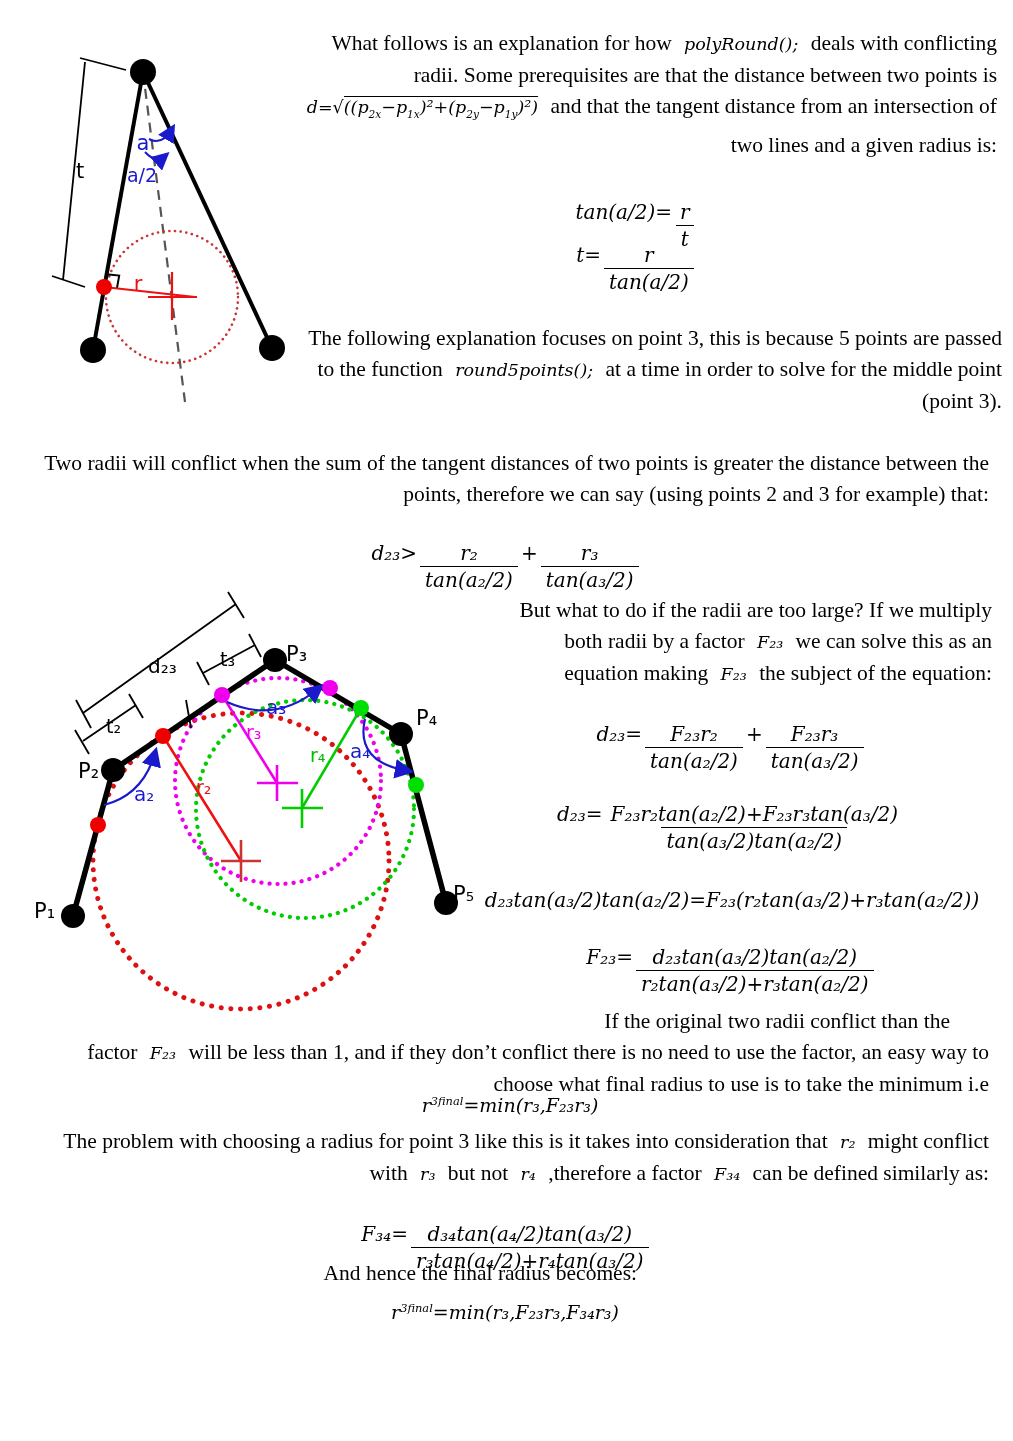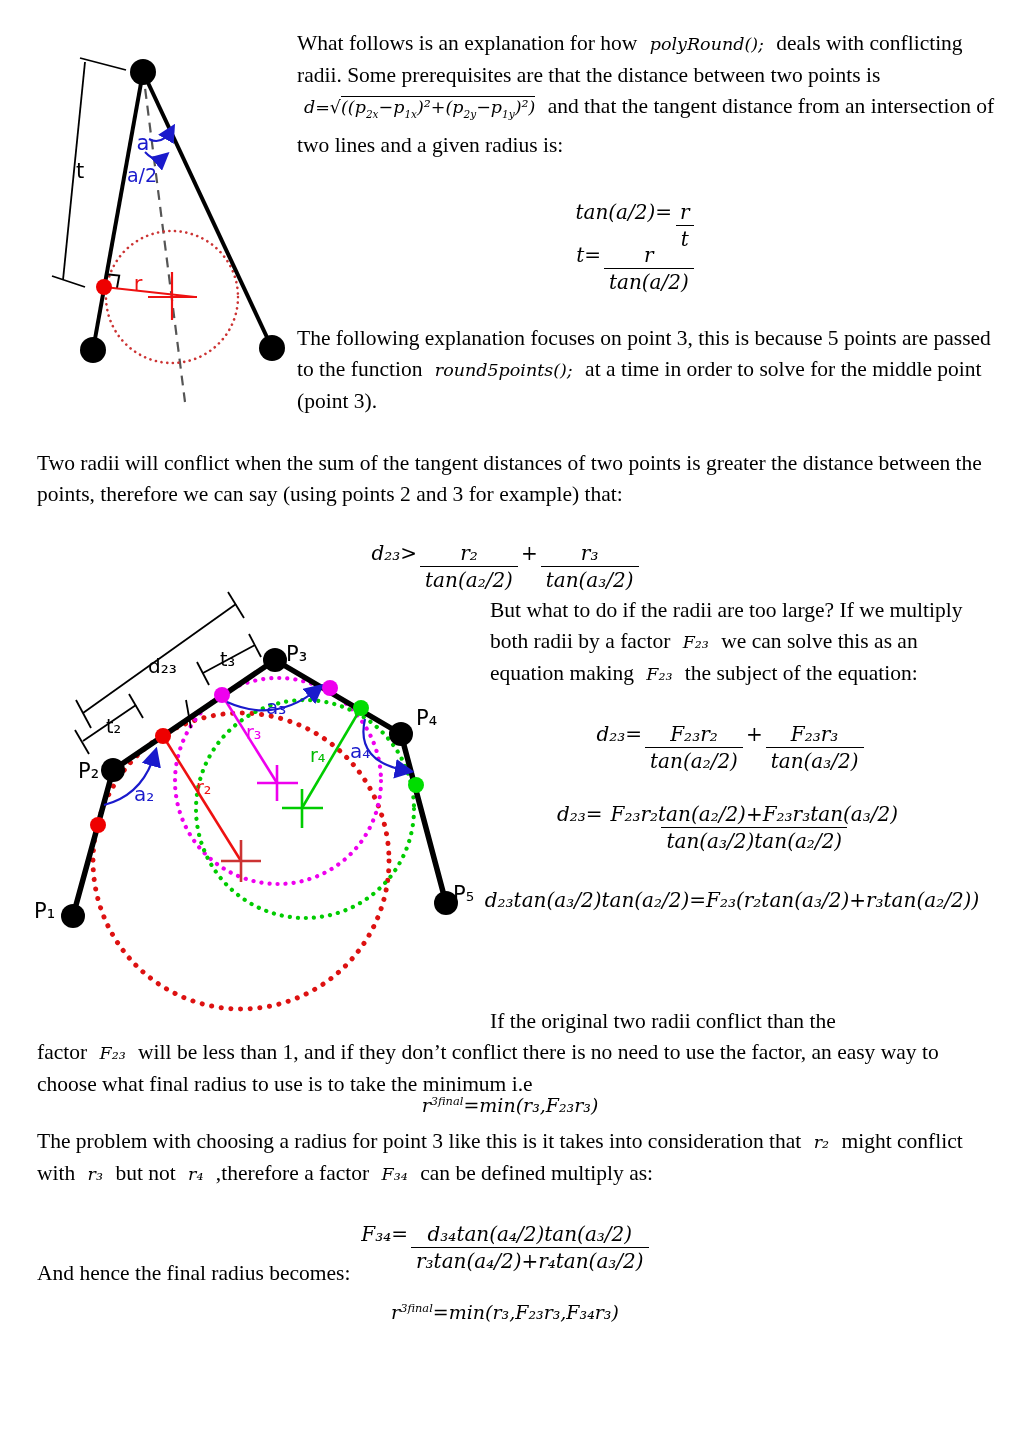--- a/index.html
+++ b/index.html
@@ -1,18 +1,18 @@
 <!DOCTYPE html>
 <html><head>
 <meta charset="utf-8">
 <style>
   html,body { margin:0; padding:0; background:#ffffff; }
   .page { position:relative; width:1013px; height:1441px; background:#ffffff; overflow:hidden;
           font-family:"Liberation Serif", serif; color:#000; }
-  .body-text { position:absolute; margin:0; font-size:21.5px; line-height:31px; }
+  .body-text { position:absolute; margin:0; font-size:21.5px; line-height:31px;text-align:right; }
   .im { font-family:"DejaVu Serif","Liberation Serif",serif; font-style:italic;
         font-size:17.5px; margin:0 7px; white-space:nowrap; }
   .im sub, .eq sub { font-size:0.6em; }
   .ovl { border-top:1.4px solid #000; }
   .eq { position:absolute; display:flex; justify-content:center;
         font-family:"DejaVu Serif","Liberation Serif",serif; font-style:italic; font-size:20px; }
   .eq .pre { margin-right:3px; white-space:nowrap; }
   .frac { display:inline-flex; flex-direction:column; align-items:center; text-align:center; }
   .frac .num { padding:0 5px 1px; white-space:nowrap; }
   .frac .den { border-top:1.4px solid #000; padding:1px 5px 0; white-space:nowrap; }
@@ -204,20 +204,27 @@
     <span class="frac">
       <span class="num">F₂₃r₂tan(a₂/2)+F₂₃r₃tan(a₃/2)</span>
       <span class="den">tan(a₃/2)tan(a₂/2)</span>
     </span>
   </div>
 
   <div class="eq" style="left:492px; top:888px; width:480px;">
     <span>d₂₃tan(a₃/2)tan(a₂/2)=F₂₃(r₂tan(a₃/2)+r₃tan(a₂/2))</span>
   </div>
 
+  <div class="eq" style="left:560px; top:945px; width:340px;">
+    <span class="pre">F₂₃=</span>
+    <span class="frac">
+      <span class="num">d₂₃tan(a₃/2)tan(a₂/2)</span>
+      <span class="den">r₂tan(a₃/2)+r₃tan(a₂/2)</span>
+    </span>
+  </div>
 
   <p class="body-text" style="left:490px; top:1006px; width:460px;">
     <span>If the original two radii conflict than the</span>
   </p>
   <p class="body-text" style="left:37px; top:1037px; width:952px;">
     <span>factor</span>
     <span class="im">F₂₃</span>
     <span>will be less than 1, and if they don’t conflict there is no need to use the factor, an easy way to choose what final radius to use is to take the minimum i.e</span>
   </p>
 
@@ -229,21 +236,21 @@
 
   <p class="body-text" style="left:37px; top:1126px; width:952px;">
     <span>The problem with choosing a radius for point 3 like this is it takes into consideration that</span>
     <span class="im">r₂</span>
     <span>might conflict with</span>
     <span class="im">r₃</span>
     <span>but not</span>
     <span class="im">r₄</span>
     <span>,therefore a factor</span>
     <span class="im">F₃₄</span>
-    <span>can be defined multiply as:</span>
+    <span>can be defined similarly as:</span>
   </p>
 
   <div class="eq" style="left:340px; top:1210px; width:330px;margin-top:12px;">
     <span class="pre">F₃₄=</span>
     <span class="frac">
       <span class="num">d₃₄tan(a₄/2)tan(a₃/2)</span>
       <span class="den">r₃tan(a₄/2)+r₄tan(a₃/2)</span>
     </span>
   </div>
 

